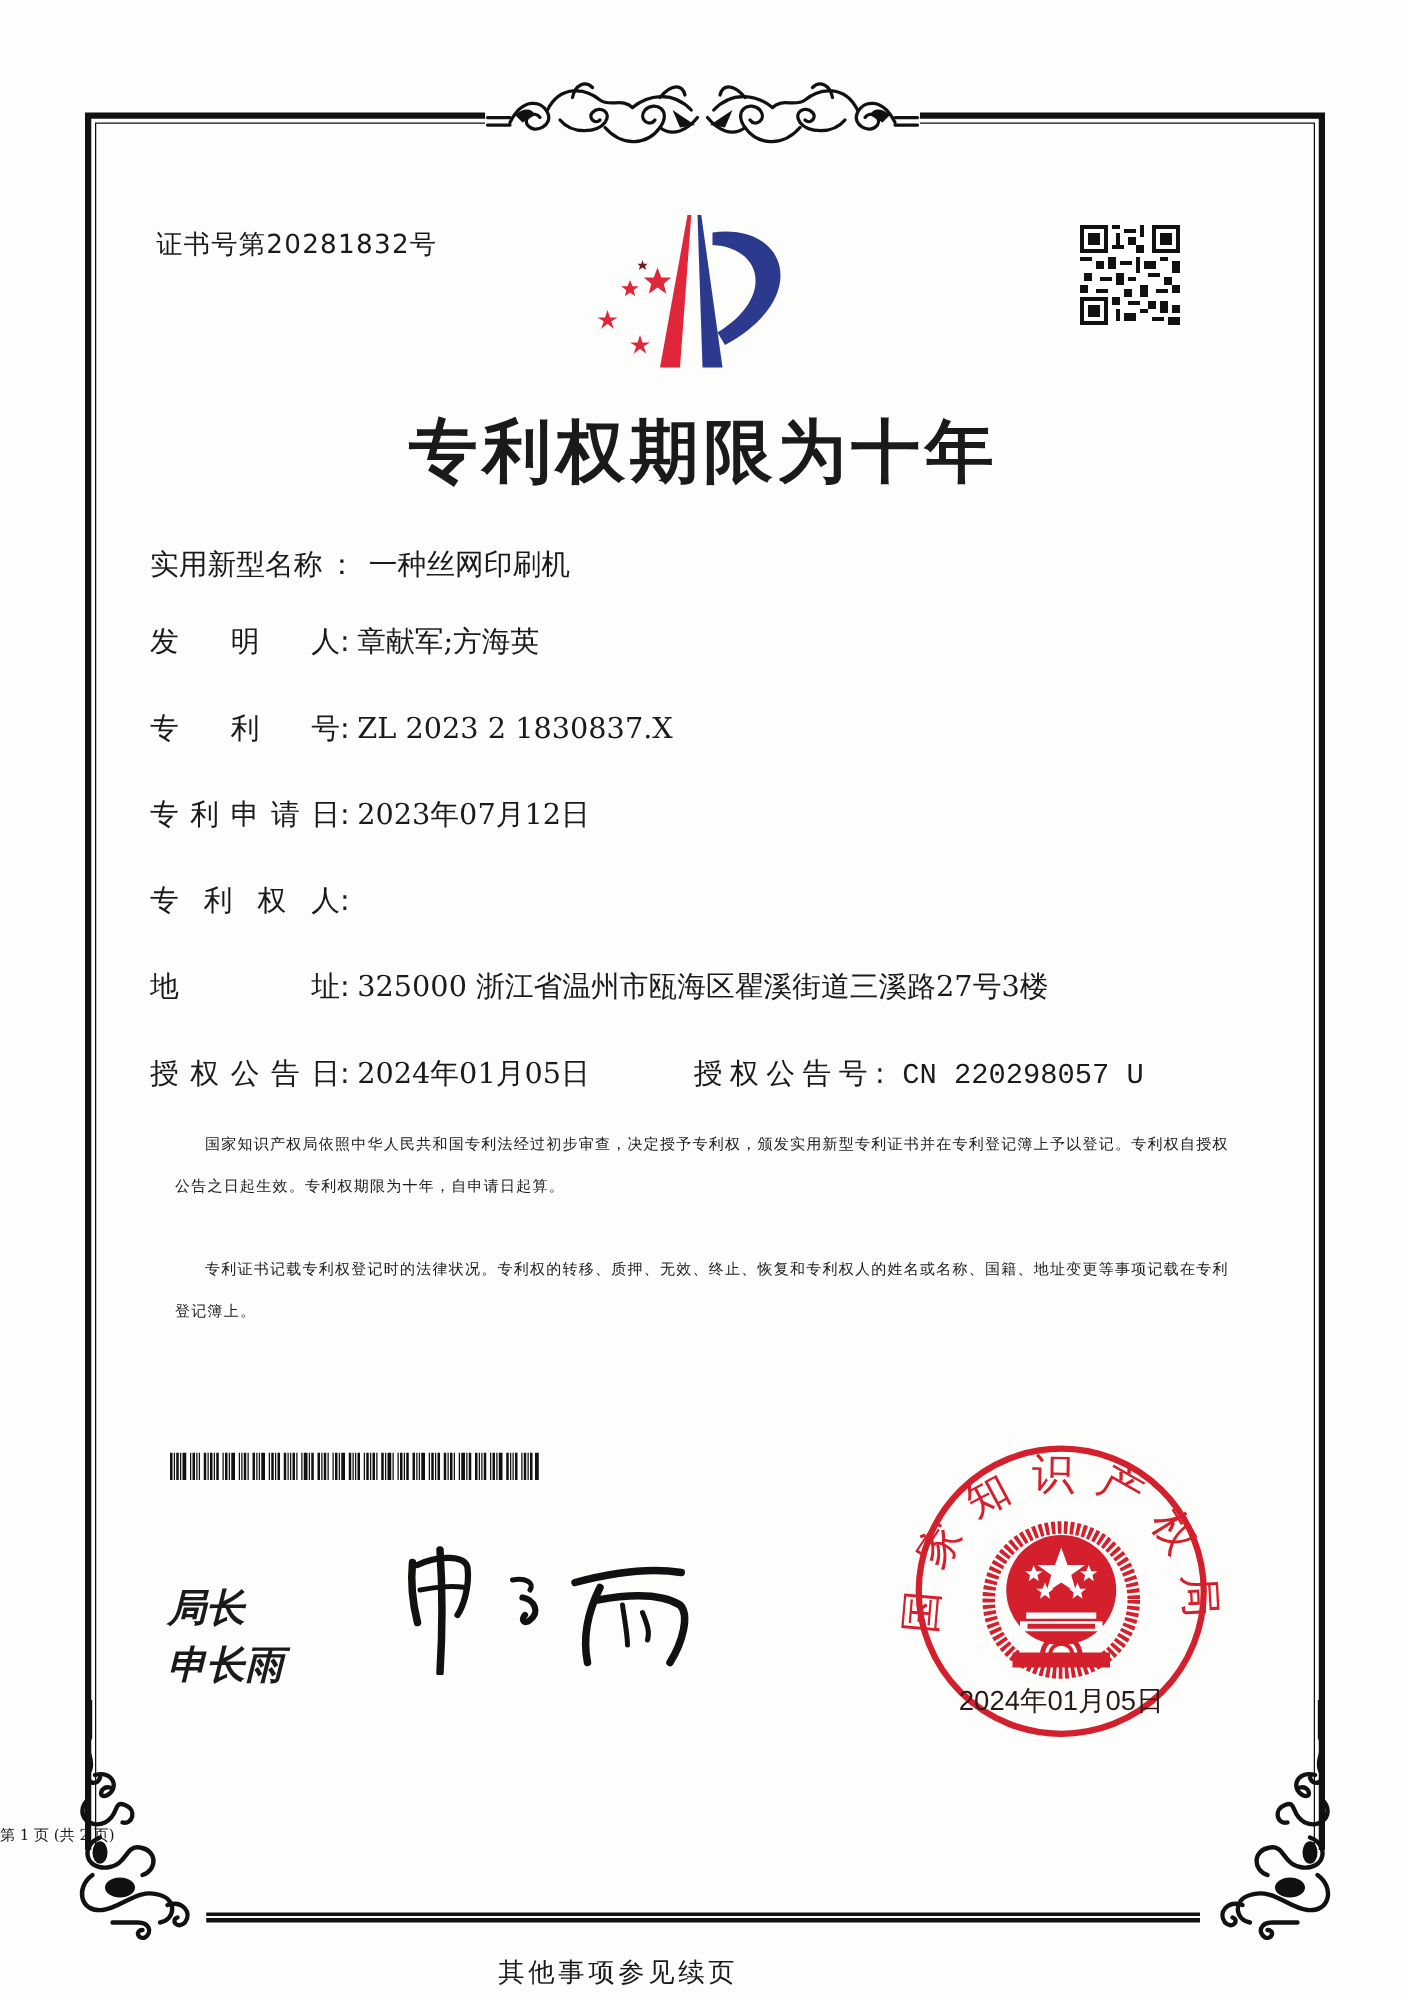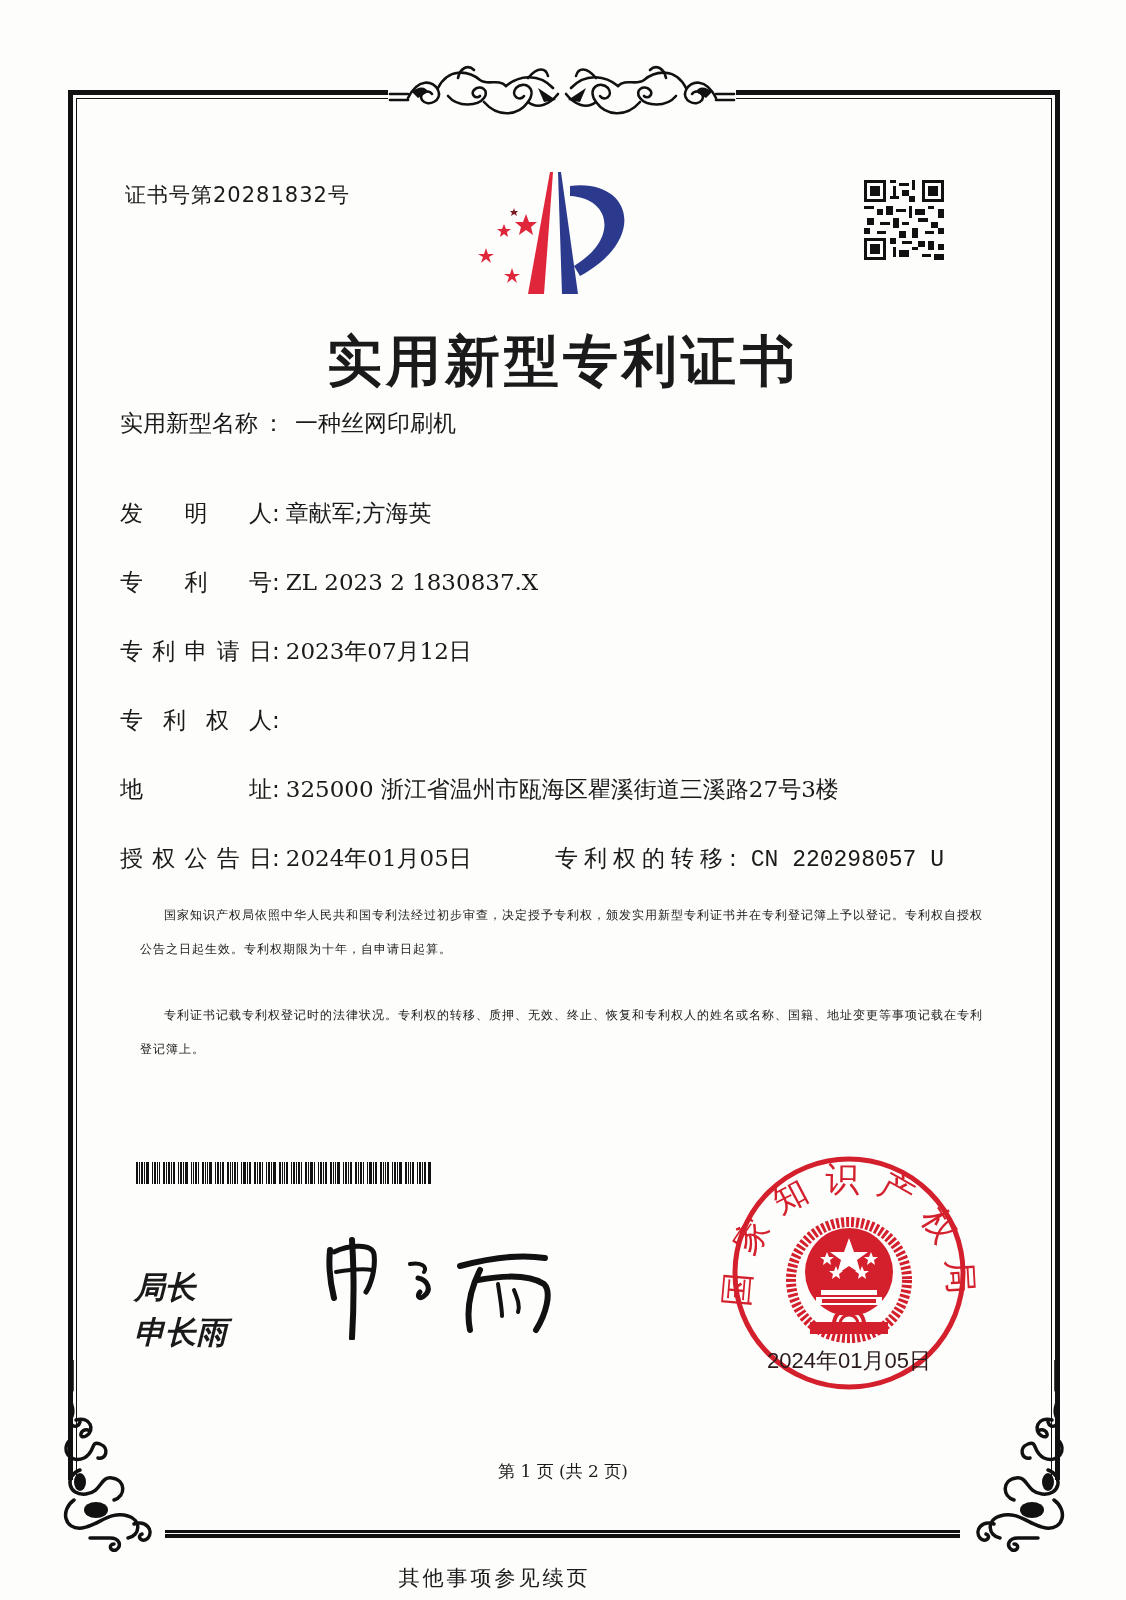--- a/index.html
+++ b/index.html
@@ -30,21 +30,21 @@
   .field-row { position:absolute; left:120px; font-size:23px; white-space:nowrap; display:flex; align-items:baseline; }
   .field-label { display:inline-block; font-family:"DejaVu Sans","Liberation Sans",sans-serif; }
   .field-label.w { width:152px; display:inline-flex; justify-content:space-between; }
   .field-value { margin-left:6px; font-family:"DejaVu Serif","Liberation Serif",serif; }
   .para {
     position:absolute; left:140px; width:850px; font-size:12px; line-height:34px;
     font-family:"DejaVu Serif","Liberation Serif",serif; text-indent:2em; letter-spacing:1px;
   }
   .barcode { left:136px; top:1162px; width:296px; height:22px; }
   .sig-title { left:134px; top:1265px; font-size:31px; font-weight:bold; font-family:"DejaVu Sans","Liberation Sans",sans-serif; line-height:45px;font-style:italic; }
-  .page-no { left:0; width:1126px; top:1460px; text-align:center; font-size:17px; }
+  .page-no { left:0; width:1126px; top:1460px; text-align:left; font-size:12px; }
   .continued { left:0; width:989px; top:1564px; text-align:center; font-size:21px; letter-spacing:3px; }
   .seal-date { font-family:"Liberation Sans","DejaVu Sans",sans-serif; }
 </style>
 </head>
 <body>
 
 <div class="frame-outer"></div>
 <div class="frame-inner"></div>
 
 <div class="top-ornament-bg"></div>
@@ -180,23 +180,23 @@
     <rect x="20" y="19" width="2" height="3"></rect>
       <rect x="23" y="20" width="2" height="2"></rect>
       <rect x="9" y="21" width="1" height="3"></rect>
     <rect x="11" y="22" width="3" height="2"></rect>
       <rect x="15" y="21" width="2" height="1"></rect>
       <rect x="18" y="23" width="3" height="1"></rect>
     <rect x="22" y="23" width="3" height="2"></rect>
   </g>
 </svg>
 
-<div class="abs title">实用新型专利证书</div>
-
-<div class="field-row" style="top:408px;">
+<div class="abs title">专利权期限为十年</div>
+
+<div class="field-row" style="top:436px;">
   <span class="field-label">实用新型名称</span>
   <span class="field-label" style="margin:0 4px;">：</span>
   <span class="field-value">一种丝网印刷机</span>
 </div>
 
 <div class="field-row" style="top:498px;">
   <span class="field-label w">
     <span>发</span>
       <span>明</span>
       <span>人</span>
@@ -252,21 +252,21 @@
       <span>权</span>
       <span>公</span>
       <span>告</span>
       <span>日</span>
   </span>
   <span class="field-label">:</span>
   <span class="field-value">2024年01月05日</span>
 </div>
 
 <div class="field-row" style="top:843px;left:555px;">
-  <span class="field-label" style="letter-spacing:6px;">专利权的转移</span>
+  <span class="field-label" style="letter-spacing:6px;">授权公告号</span>
   <span class="field-label">:</span>
   <span class="field-value" style="margin-left:14px;font-family:Liberation Mono, monospace;">CN 220298057 U</span>
 </div>
 
 <div class="para" style="top:898px;">国家知识产权局依照中华人民共和国专利法经过初步审查，决定授予专利权，颁发实用新型专利证书并在专利登记簿上予以登记。专利权自授权公告之日起生效。专利权期限为十年，自申请日起算。</div>
 <div class="para" style="top:998px;">专利证书记载专利权登记时的法律状况。专利权的转移、质押、无效、终止、恢复和专利权人的姓名或名称、国籍、地址变更等事项记载在专利登记簿上。</div>
 
 <svg class="abs barcode" viewBox="0 0 296 22" preserveAspectRatio="none">
   <g fill="#111">
     <rect x="0" y="0" width="2" height="22"></rect>

